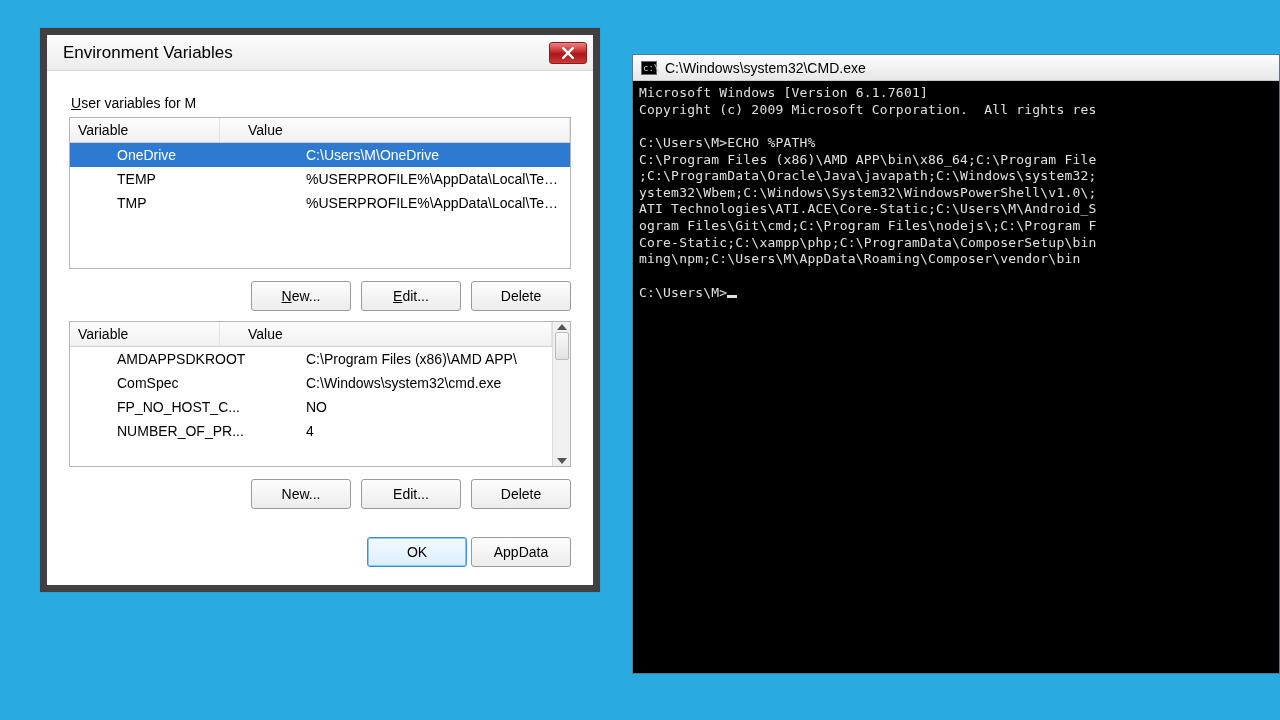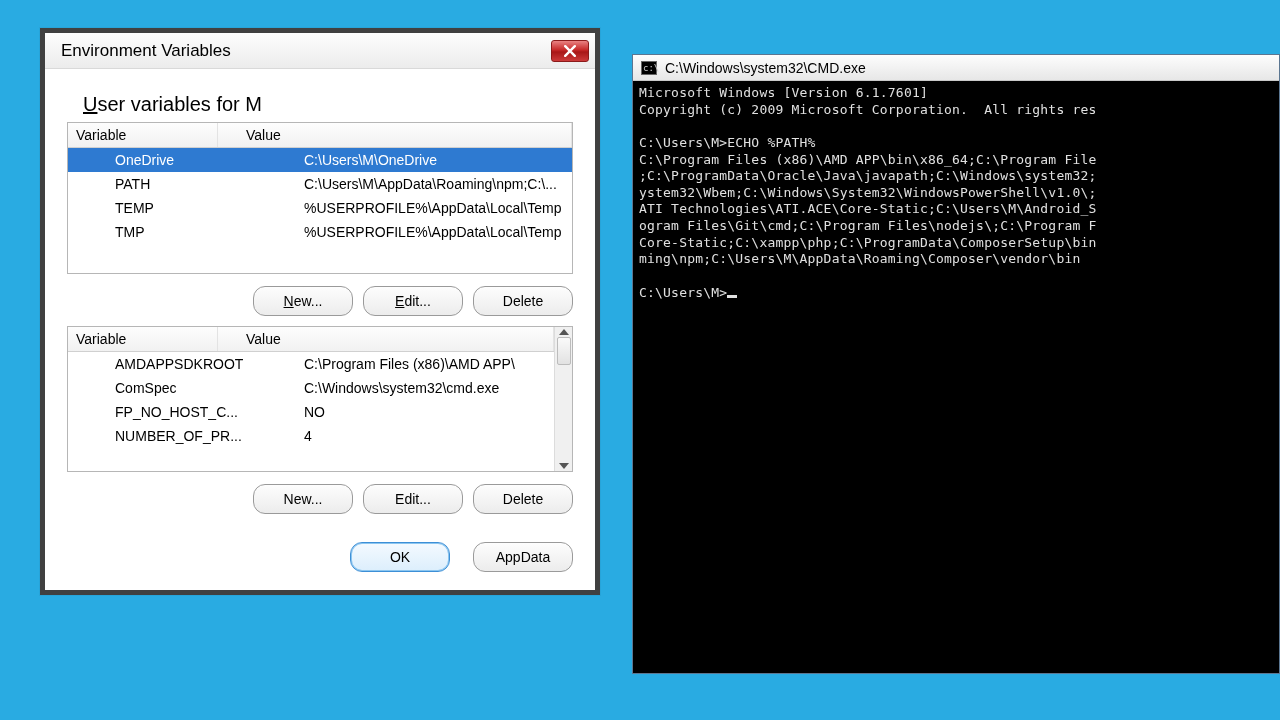--- a/index.html
+++ b/index.html
@@ -15,21 +15,21 @@
     position: relative;
   }
 
   
   .dialog {
     position: absolute;
     left: 40px;
     top: 28px;
     width: 560px;
     background: #fff;
-    border: 5px solid #404040;
+    border: 7px solid #404040;
     box-shadow: 0 0 0 1px rgba(0,0,0,0.04);
   }
   .titlebar {
     display: flex;
     align-items: center;
     justify-content: space-between;
     height: 36px;
     padding: 0 6px 0 16px;
     background: linear-gradient(#fdfdfd,#ececec);
     border-bottom: 1px solid #d9d9d9;
@@ -49,22 +49,22 @@
     cursor: pointer;
   }
   .close-btn svg { width: 12px; height: 12px; }
 
   .dialog-body {
     padding: 14px 22px 18px 22px;
     background: #fff;
   }
 
   .group-label {
-    font-size: 20px;
-    margin: 10px 0 6px 16px;
+    font-size: 14px;
+    margin: 10px 0 6px 2px;
   }
   .group-label .u { text-decoration: underline; }
 
   .listview {
     border: 1px solid #b6b6b6;
     background: #fff;
     font-size: 14px;
   }
   .listhead {
     display: flex;
@@ -136,30 +136,30 @@
     justify-content: flex-end;
     gap: 10px;
     margin: 12px 0 10px 0;
   }
   .winbtn {
     min-width: 100px;
     height: 30px;
     padding: 0 20px;
     background: linear-gradient(#fdfdfd,#ececec);
     border: 1px solid #9a9a9a;
-    border-radius: 12px;
+    border-radius: 3px;
     font: inherit;
     font-size: 14px;
     cursor: pointer;
   }
   .winbtn .u { text-decoration: underline; }
   .dialog-actions {
     display: flex;
     justify-content: flex-end;
-    gap: 23px;
+    gap: 4px;
     padding-top: 18px;
   }
   .winbtn.primary {
     border: 1px solid #3d8fd6;
     box-shadow: 0 0 0 1px #8cc6f0 inset;
     background: linear-gradient(#f4faff,#dceefc);
   }
 
   
   .cmdwin {
@@ -233,24 +233,20 @@
 
     <div class="listview" style="height:152px;">
       <div class="listhead">
         <div class="col col-var">Variable</div>
         <div class="col col-val">Value</div>
       </div>
       <div class="listbody" id="user-rows">
           <div class="row selected">
             <div class="cell col-var">OneDrive</div>
             <div class="cell col-val">C:\Users\M\OneDrive</div>
-          </div>
-          <div class="row">
-            <div class="cell col-var">PATH</div>
-            <div class="cell col-val">C:\Users\M\AppData\Roaming\npm;C:\...</div>
           </div>
           <div class="row">
             <div class="cell col-var">TEMP</div>
             <div class="cell col-val">%USERPROFILE%\AppData\Local\Temp</div>
           </div>
           <div class="row">
             <div class="cell col-var">TMP</div>
             <div class="cell col-val">%USERPROFILE%\AppData\Local\Temp</div>
           </div>
         </div>

